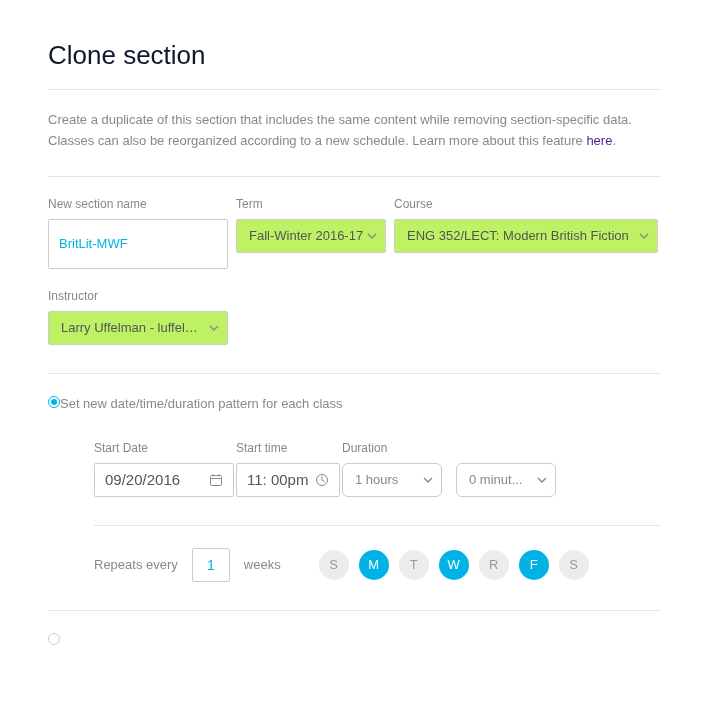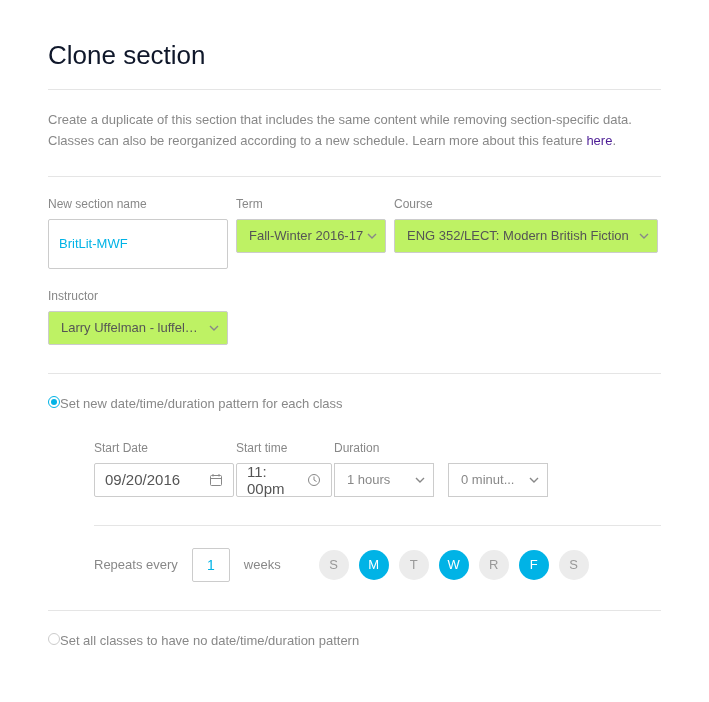--- a/index.html
+++ b/index.html
@@ -139,32 +139,32 @@
       padding: 0 10px;
       font-size: 15px;
       color: #555;
       background: #fff;
     }
     .date-input-wrap {
       width: 140px;
       justify-content: space-between;
     }
     .time-input-wrap {
-      width: 96px;
+      width: 104px;
       justify-content: space-between;
     }
     .icon-slot svg {
       display: block;
     }
     .small-select {
       position: relative;
       display: inline-flex;
       align-items: center;
       border: 1px solid #ccc;
-      border-radius: 0;
+      border-radius: 6px;
       height: 34px;
       padding: 0 28px 0 12px;
       font-size: 13px;
       color: #888;
       background: #fff;
       cursor: pointer;
       width: 90px;
     }
     .small-select .chevron {
       position: absolute;
@@ -352,15 +352,14 @@
         <span class="day-chip on">F</span>
         <span class="day-chip off">S</span>
       </div>
     </div>
   </div>
 
   <hr class="section-divider">
 
   <div class="radio-row">
     <span class="radio-bullet unselected"></span>
-    <span class="radio-label">Set all classes to have no date/time/duration pattern</span>
   </div>
 </div>
 
 </body></html>

